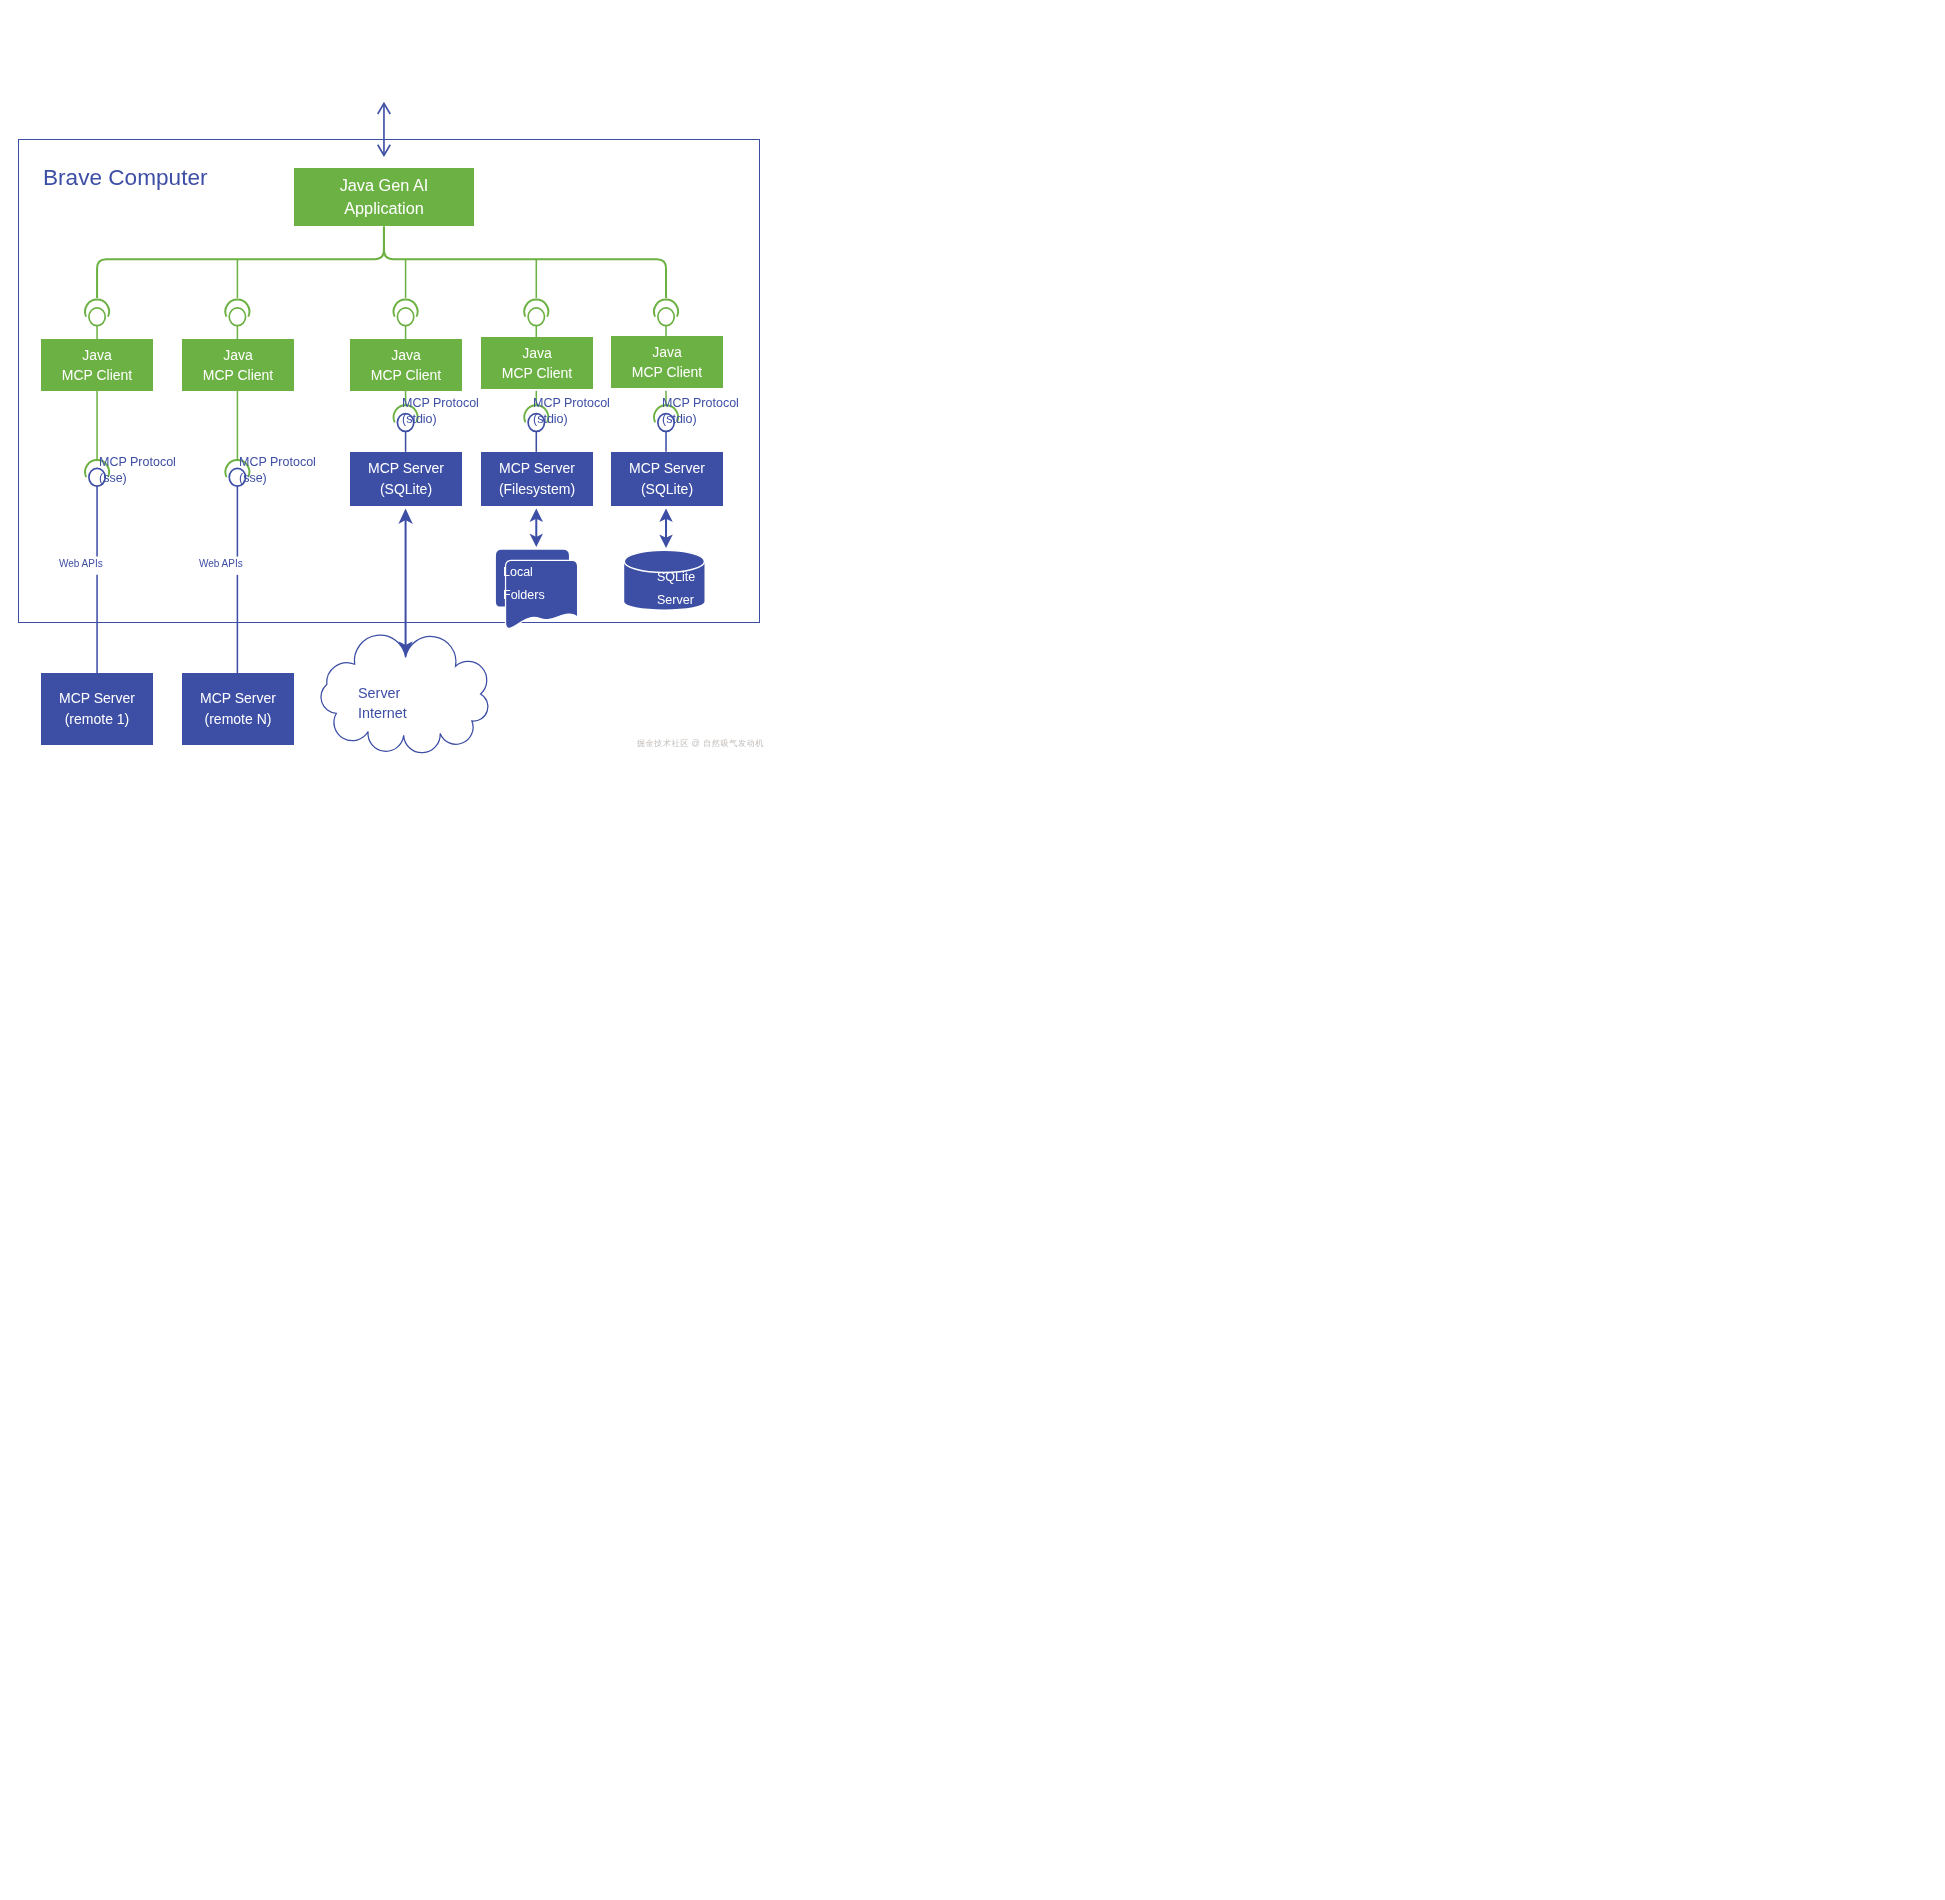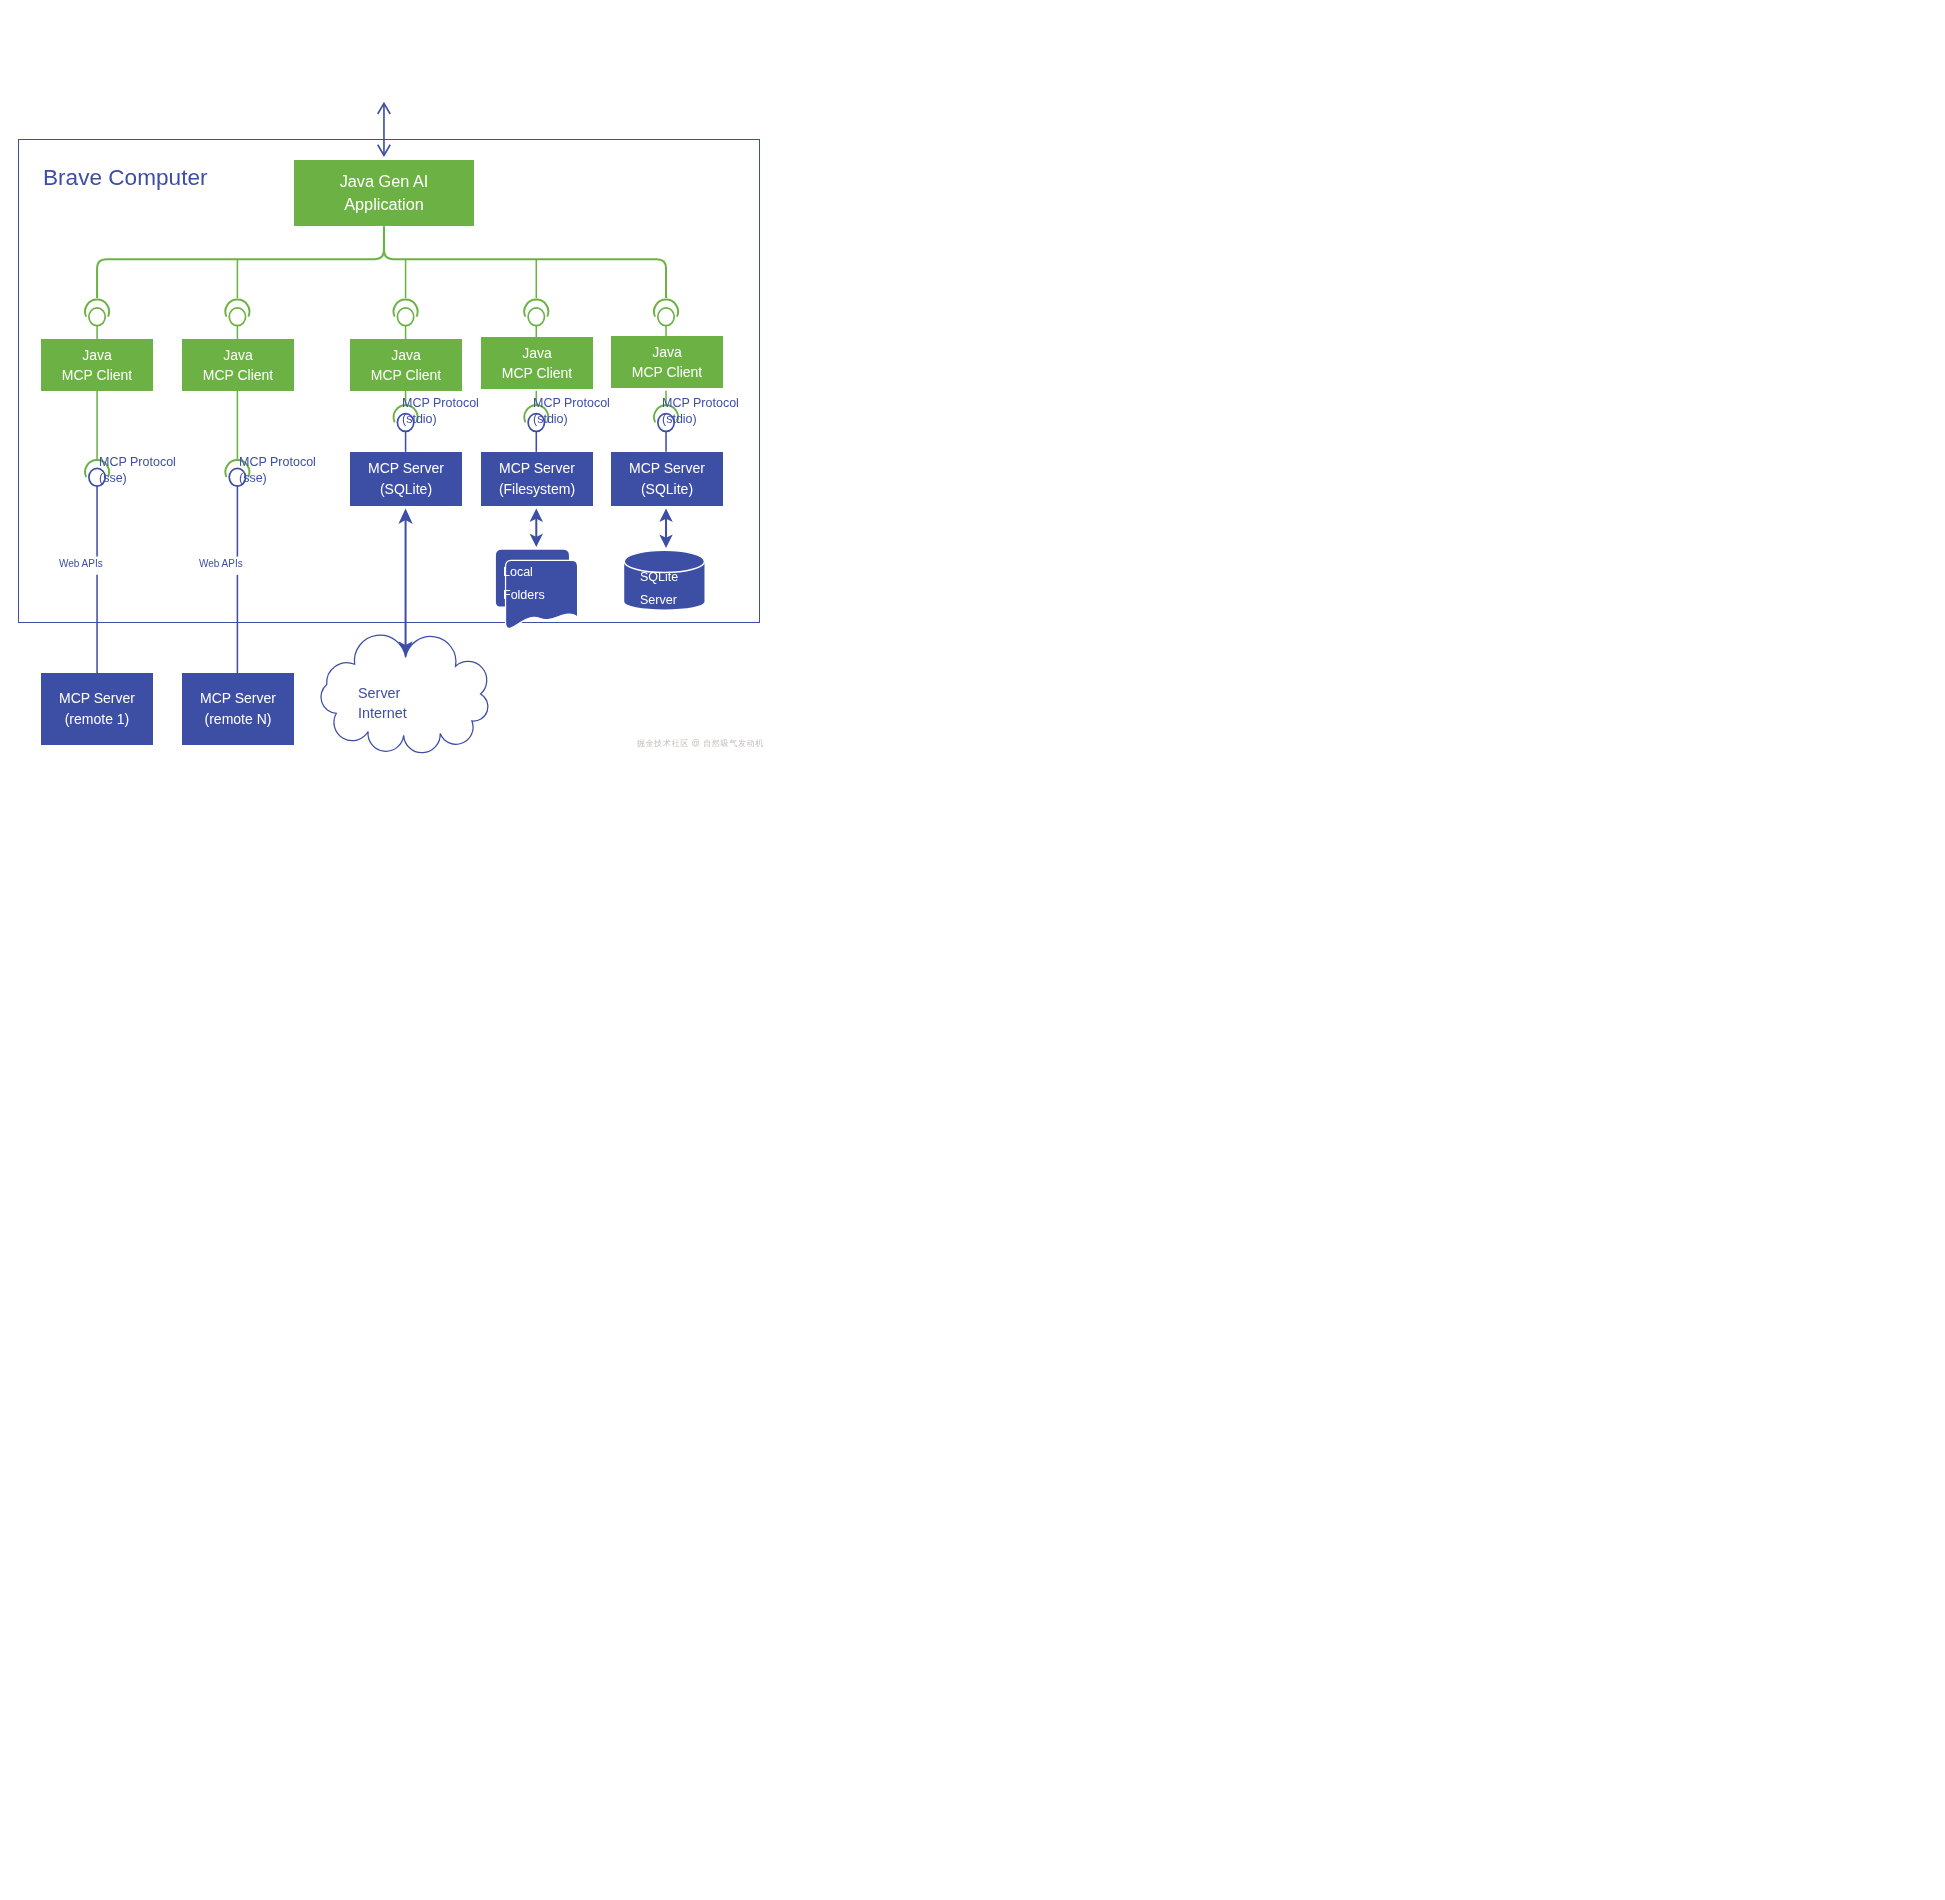--- a/index.html
+++ b/index.html
@@ -220,21 +220,21 @@
                A32 32 0 0 1 916 1526
                A34 34 0 0 1 840 1530
                A32 32 0 0 1 766 1522
                A30 30 0 0 1 700 1484 Z" fill="#ffffff" stroke="var(--indigo)" stroke-width="2.6"></path>
     </g>
   </svg>
 
 
   <div class="lbl yc-title" style="left:43px;top:165px;width:202px;text-align:left;">Brave Computer</div>
 
-  <div class="node box-green t-app" style="left:294px;top:160px;width:180px;height:66px;">
+  <div class="node box-green t-app" style="left:294px;top:168px;width:180px;height:58px;">
     <span>Java Gen AI</span>
     <span>Application</span>
   </div>
 
   <div class="node box-green t-client" style="left:41px;top:339px;width:112px;height:52px;">
     <span>Java</span>
     <span>MCP Client</span>
   </div>
   <div class="node box-green t-client" style="left:182px;top:339px;width:112px;height:52px;">
     <span>Java</span>
@@ -288,21 +288,21 @@
   </div>
   <div class="node box-blue t-server" style="left:611px;top:452px;width:112px;height:54px;">
     <span>MCP Server</span>
     <span>(SQLite)</span>
   </div>
 
   <div class="lbl t-store" style="left:503px;top:561px;width:77px;">
     <div>Local</div>
     <div>Folders</div>
   </div>
-  <div class="lbl t-store" style="left:640px;top:566px;width:79px;">
+  <div class="lbl t-store" style="left:657px;top:566px;width:79px;">
     <div>SQLite</div>
     <div>Server</div>
   </div>
 
   <div class="node box-blue t-server" style="left:41px;top:673px;width:112px;height:72px;">
     <span>MCP Server</span>
     <span>(remote 1)</span>
   </div>
   <div class="node box-blue t-server" style="left:182px;top:673px;width:112px;height:72px;">
     <span>MCP Server</span>

